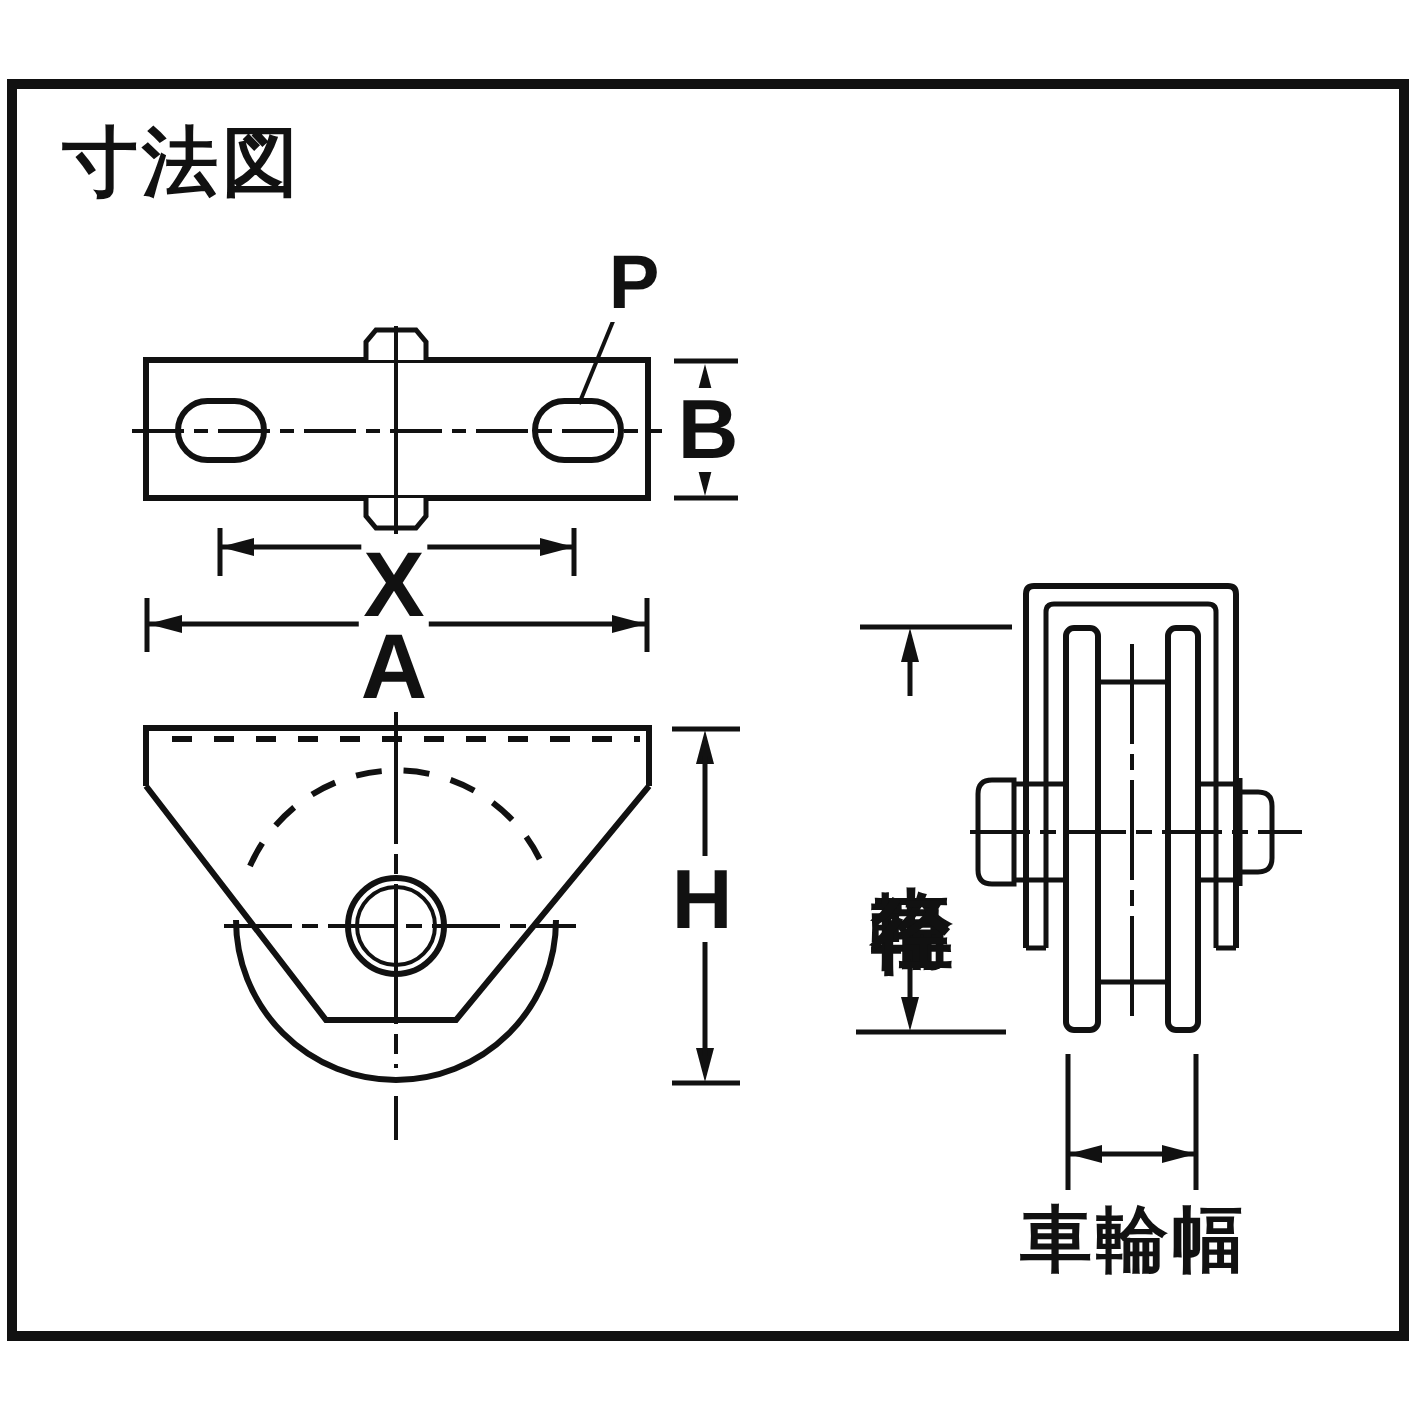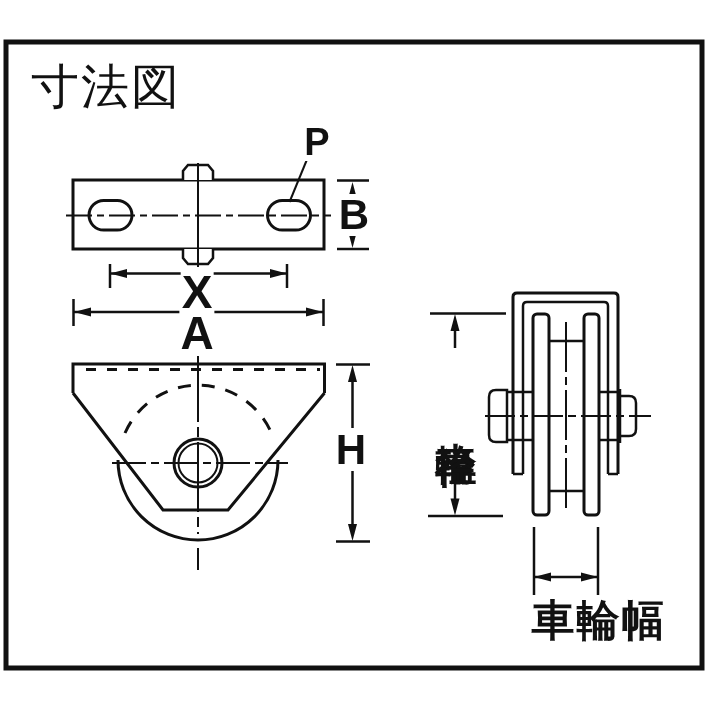--- a/index.html
+++ b/index.html
@@ -19,34 +19,34 @@
   .wfill { fill:var(--bg); stroke:var(--line); stroke-width:2.5; }
   
   .lbl {
     position:absolute; transform:translate(-50%,-50%);
     font-weight:bold; line-height:1; white-space:nowrap;
     color:var(--line); background:var(--bg); padding:0 1px;
   }
   .title {
     position:absolute; left:30px; top:63px;
     transform:none; background:transparent;
-    font-size:48px; font-weight:normal; letter-spacing:2px;
+    font-size:38px; font-weight:bold; letter-spacing:2px;
     line-height:1; white-space:nowrap;
   }
   .p-lbl { left:317px; top:142px; font-size:38px; }
   .b-lbl { left:354px; top:215px; font-size:42px; }
   .x-lbl { left:197px; top:292px; font-size:46px; }
   .a-lbl { left:197px; top:333px; font-size:46px; }
   .h-lbl { left:351px; top:450px; font-size:42px; }
   .wd-lbl {
     left:456px; top:414px; font-size:41px;
     writing-mode:vertical-rl; text-orientation:upright;
     letter-spacing:3px; background:transparent;
   }
-  .ww-lbl { left:599px; top:620px; font-size:43px; letter-spacing:2px; background:transparent; }
+  .ww-lbl { left:567px; top:620px; font-size:36px; letter-spacing:2px; background:transparent; }
 </style>
 </head>
 <body>
 
 <div class="stage">
 
   <svg width="713" height="713" viewBox="0 0 713 713">
 
     <rect x="6" y="42" width="696" height="626" class="s3" style="stroke-width:5"></rect>
 

